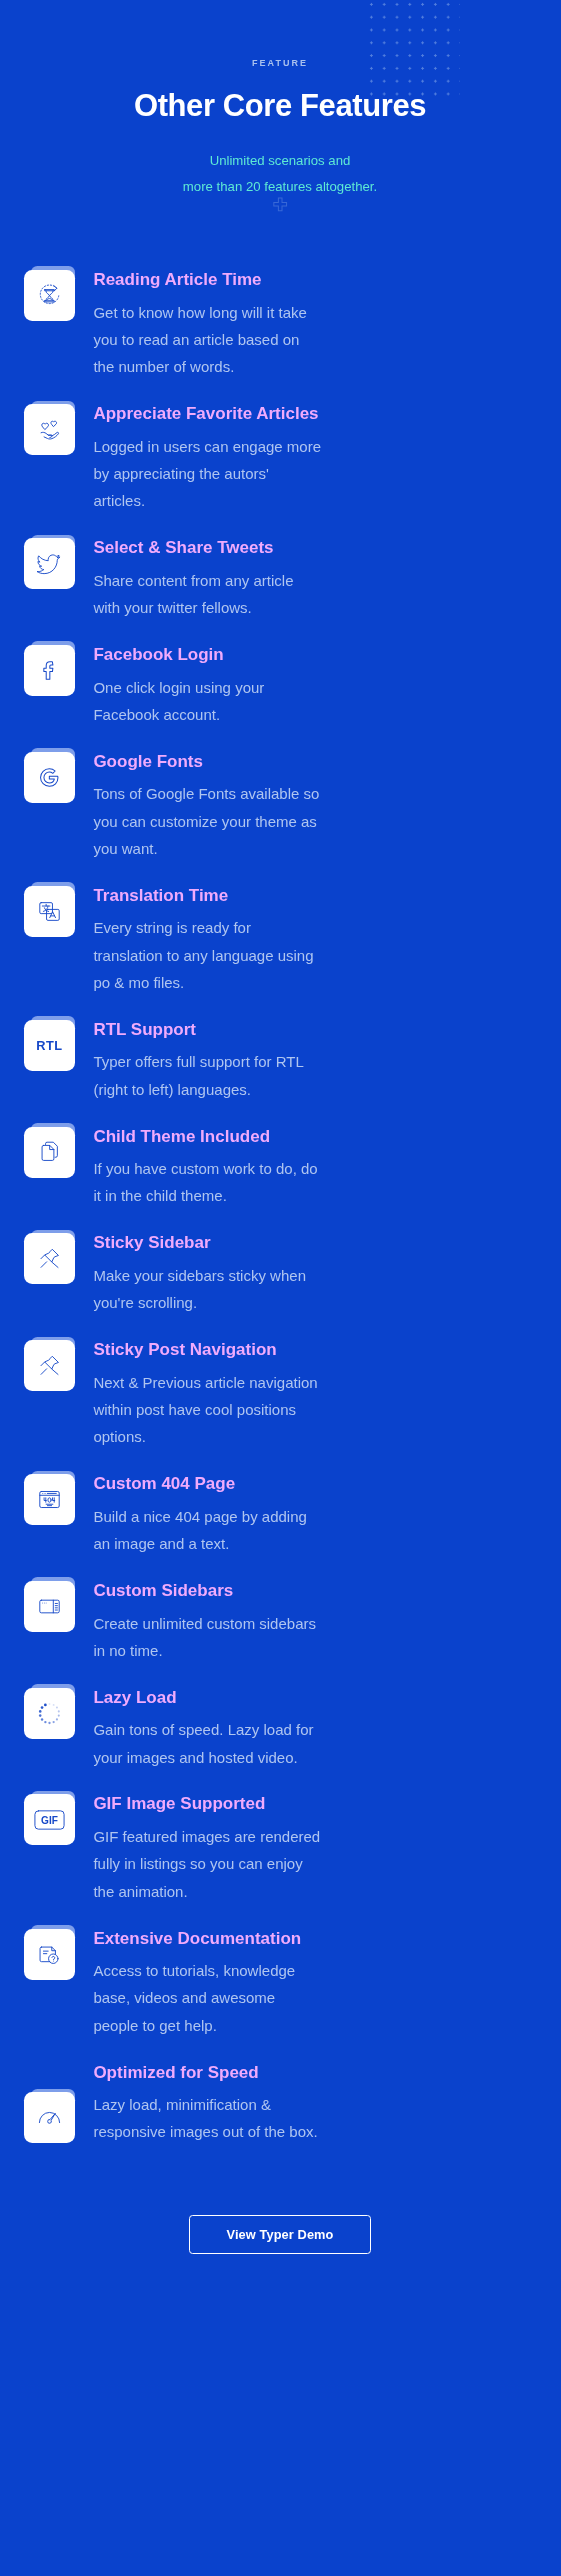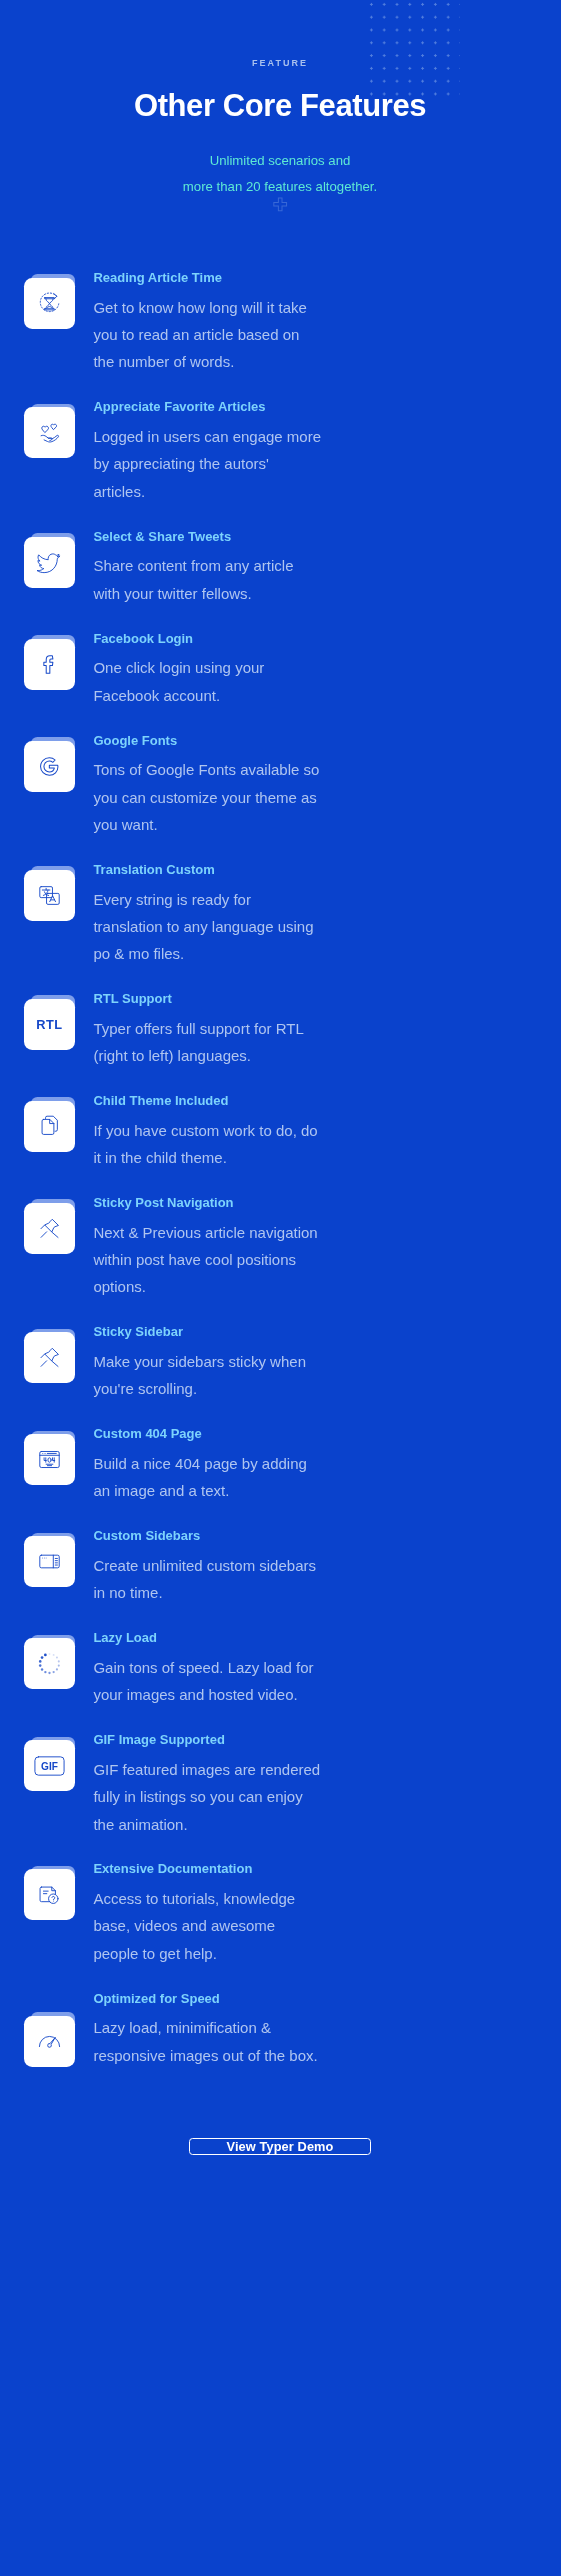--- a/index.html
+++ b/index.html
@@ -50,54 +50,54 @@
 
   .feature-row {
     display:flex; align-items:flex-start;
     margin-bottom:20px;
     position:relative;
   }
   .feature-row:last-child { margin-bottom:0;align-items:flex-end; }
 
   .icon-wrap {
     position:relative; flex:0 0 auto;
-    width:53px; height:57px; margin-right:16.4px; margin-top:8px;
+    width:53px; height:57px; margin-right:16.4px; margin-top:0;
   }
   .icon-tab {
     position:absolute; left:7.3px; top:0; width:44px; height:14.6px;
     background:#7E9EEA; border-radius:6.4px 6.4px 0 0;
   }
   .icon-card {
     position:absolute; left:0; top:3.6px;
     width:51px; height:51px;
     background:#ffffff; border-radius:8.2px;
     display:flex; align-items:center; justify-content:center;
   }
   .icon-card svg { display:block; }
   .icon-card .txticon {
     font-family:"Liberation Sans", sans-serif;
     font-weight:700; color:#1648C8; letter-spacing:0.5px;
   }
 
   .feature-text { padding-top:3.6px; flex:1 1 auto; min-width:0; }
   .feature-title {
-    font-size:13px; font-weight:700; color:#7dd3fc;
+    font-size:17px; font-weight:700; color:#f0abfc;
     margin:0 0 8.2px 0; line-height:1.2;
   }
   .feature-desc {
     font-size:15px; line-height:1.82; color:#AFC5F0;
     margin:0; font-weight:400; max-width:230px;
   }
 
   
   .footer { margin-top:69px; text-align:center; padding-bottom:66px; }
   .demo-btn {
     display:inline-block;
     min-width:182px;
-    padding:0 33px;
+    padding:11px 33px;
     background:transparent;
     border:1.2px solid #ffffff;
     border-radius:3.6px;
     color:#ffffff;
     font-size:12.8px; font-weight:700;
     font-family:"Liberation Sans", sans-serif;
     cursor:pointer;
     letter-spacing:0.1px;
   }
 </style>
@@ -209,21 +209,21 @@
        <div class="icon-card">
             <svg width="27" height="27" viewBox="0 0 32 32" fill="none" stroke="#1648C8" stroke-width="1.1" stroke-linecap="round" stroke-linejoin="round">
       <rect x="4.5" y="5.5" width="15" height="13" rx="1.6"></rect>
       <path d="M7.5 9.5 h9 M12 9.5 v-2 M14.3 9.5 c-0.4 3.2 -2.6 5.6 -5.6 6.4 M10 11.6 c0.7 2.4 2.6 4 5 4.4"></path>
       <rect x="12.5" y="13.5" width="15" height="13" rx="1.6"></rect>
       <path d="M16.3 23.3 l3.4 -7 l3.4 7 M17.5 21.2 h4.5"></path>
     </svg>
           </div>
      </div>
      <div class="feature-text">
-       <h3 class="feature-title">Translation Custom</h3>
+       <h3 class="feature-title">Translation Time</h3>
        <p class="feature-desc"> Every string is ready for translation to any language using po &amp; mo files.</p>
      </div>
       </div>
       <div class="feature-row">
         <div class="icon-wrap">
        <div class="icon-tab"></div>
        <div class="icon-card">
             <span class="txticon" style="font-size:12.8px;">RTL</span>
           </div>
      </div>
@@ -254,39 +254,39 @@
        <div class="icon-card">
             <svg width="27" height="27" viewBox="0 0 32 32" fill="none" stroke="#1648C8" stroke-width="1.1" stroke-linecap="round" stroke-linejoin="round">
       <path d="M19.6 5.4 l7 7 l-4.1 1.5 c-0.7 0.3 -1.3 0.8 -1.6 1.5 l-2.2 4.8 l-8.4 -8.4 l4.8 -2.2 c0.7 -0.3 1.2 -0.9 1.5 -1.6 z"></path>
       <path d="M10.3 11.8 l-4.4 4.4"></path>
       <path d="M18.7 20.2 l7.4 6.4"></path>
       <path d="M6 26.5 l6.6 -6.6"></path>
     </svg>
           </div>
      </div>
      <div class="feature-text">
-       <h3 class="feature-title">Sticky Post Navigation</h3>
-       <p class="feature-desc">Next &amp; Previous article navigation within post have cool positions options.</p>
+       <h3 class="feature-title">Sticky Sidebar</h3>
+       <p class="feature-desc">Make your sidebars sticky when you're scrolling.</p>
      </div>
       </div>
       <div class="feature-row">
         <div class="icon-wrap">
        <div class="icon-tab"></div>
        <div class="icon-card">
             <svg width="27" height="27" viewBox="0 0 32 32" fill="none" stroke="#1648C8" stroke-width="1.1" stroke-linecap="round" stroke-linejoin="round">
       <path d="M19.6 5.4 l7 7 l-4.1 1.5 c-0.7 0.3 -1.3 0.8 -1.6 1.5 l-2.2 4.8 l-8.4 -8.4 l4.8 -2.2 c0.7 -0.3 1.2 -0.9 1.5 -1.6 z"></path>
       <path d="M10.3 11.8 l-4.4 4.4"></path>
       <path d="M18.7 20.2 l7.4 6.4"></path>
       <path d="M6 26.5 l6.6 -6.6"></path>
     </svg>
           </div>
      </div>
      <div class="feature-text">
-       <h3 class="feature-title">Sticky Sidebar</h3>
-       <p class="feature-desc">Make your sidebars sticky when you're scrolling.</p>
+       <h3 class="feature-title">Sticky Post Navigation</h3>
+       <p class="feature-desc">Next &amp; Previous article navigation within post have cool positions options.</p>
      </div>
       </div>
       <div class="feature-row">
         <div class="icon-wrap">
        <div class="icon-tab"></div>
        <div class="icon-card">
             <svg width="27" height="27" viewBox="0 0 32 32" fill="none" stroke="#1648C8" stroke-width="1.1" stroke-linecap="round" stroke-linejoin="round">
       <rect x="4.5" y="6.5" width="23" height="19" rx="1.8"></rect>
       <path d="M4.5 11 h23"></path>
       <circle cx="7.6" cy="8.8" r="0.55" fill="#1648C8" stroke="none"></circle>

